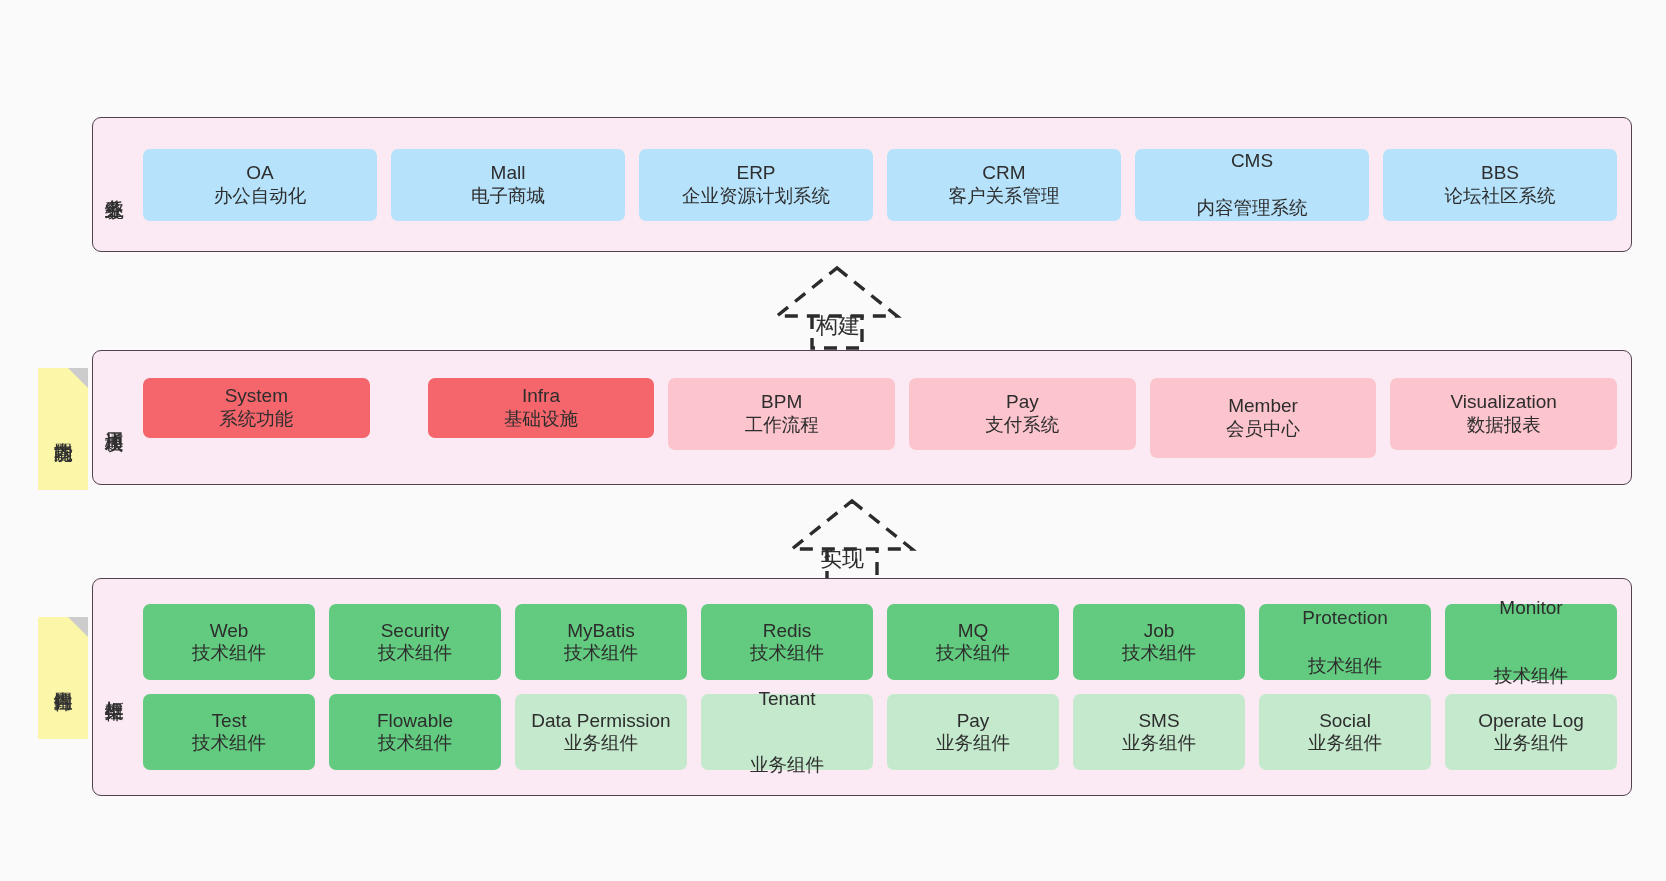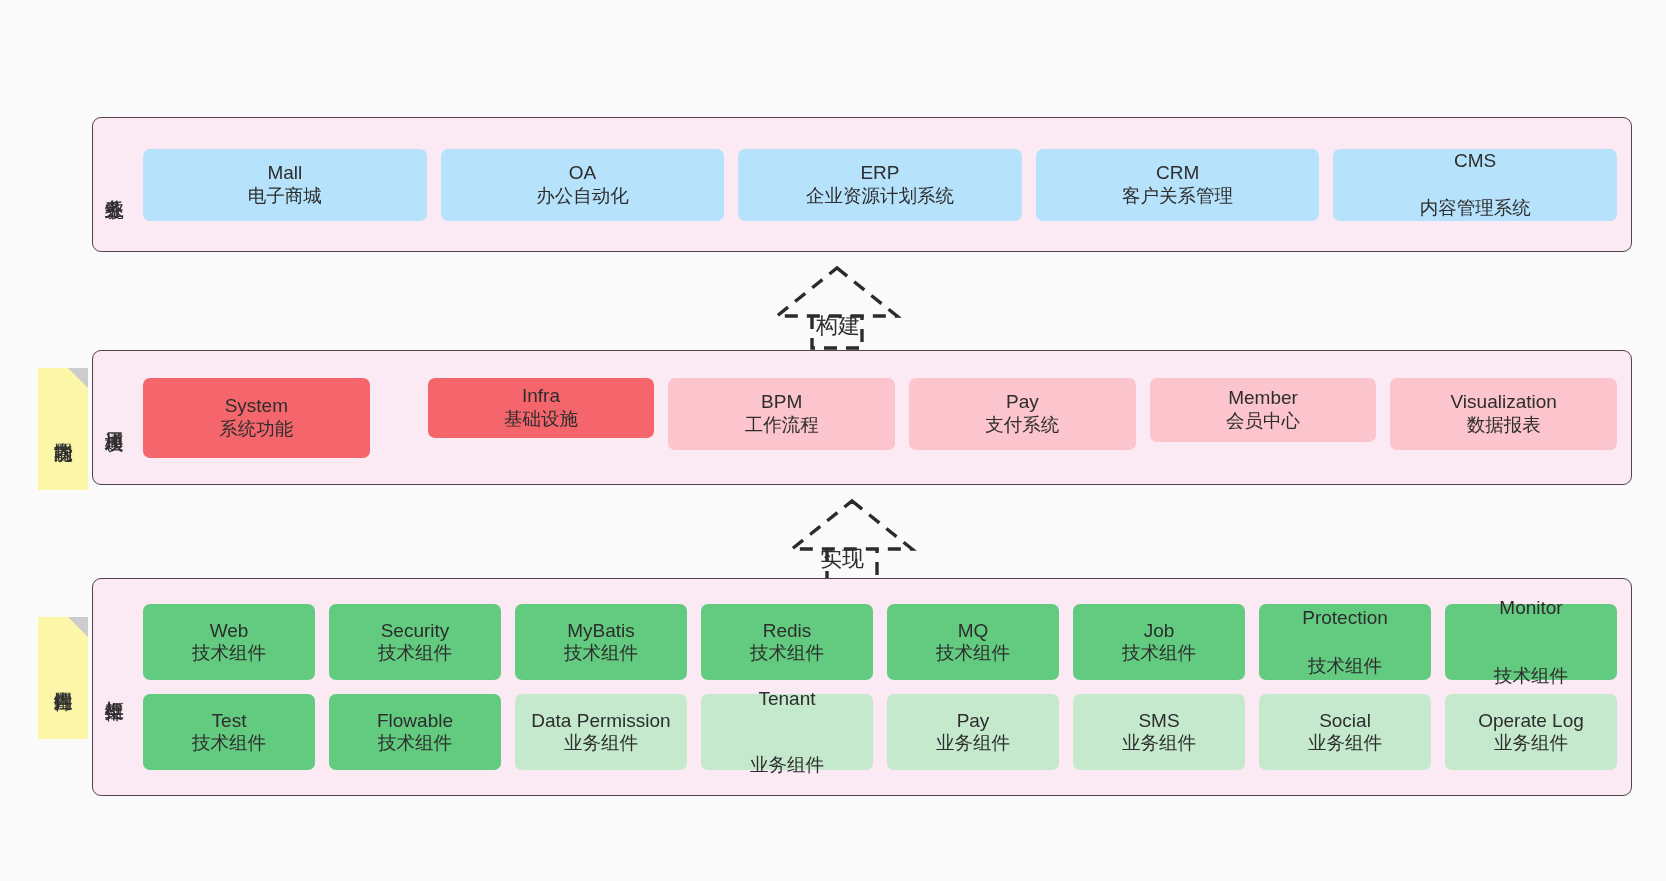--- a/index.html
+++ b/index.html
@@ -127,38 +127,42 @@
 </head>
 <body>
 
 <div class="canvas">
 
   <div class="band" style="left:92px; top:117px; width:1540px; height:135px;">
     <div class="band-title">业务系统</div>
     <div class="band-body">
       <div class="row">
         <div class="cell c-blue" style="height:72px;">
+          <span class="en">OA</span>
+          <span class="cn">办公自动化</span>
+        </div>
+        <div class="cell c-blue" style="height:72px;">
           <span class="en">Mall</span>
           <span class="cn">电子商城</span>
-        </div>
-        <div class="cell c-blue" style="height:72px;">
-          <span class="en">OA</span>
-          <span class="cn">办公自动化</span>
         </div>
         <div class="cell c-blue" style="height:72px;">
           <span class="en">ERP</span>
           <span class="cn">企业资源计划系统</span>
         </div>
         <div class="cell c-blue" style="height:72px;">
           <span class="en">CRM</span>
           <span class="cn">客户关系管理</span>
         </div>
         <div class="cell c-blue" style="height:72px;gap:24px;">
           <span class="en">CMS</span>
           <span class="cn">内容管理系统</span>
+        </div>
+        <div class="cell c-blue" style="height:72px;">
+          <span class="en">BBS</span>
+          <span class="cn">论坛社区系统</span>
         </div>
       </div>
     </div>
   </div>
 
   <div class="arrow" style="left:757px; top:262px; width:160px; height:88px;">
     <svg width="160" height="88" viewBox="0 0 160 88" fill="none">
 
       <path d="M 80 6 L 140 54 L 20 54 Z" stroke="#2b2b2b" stroke-width="3.4" fill="none" stroke-dasharray="13 9" stroke-linejoin="miter"></path>
 
@@ -169,37 +173,37 @@
 
   <div class="note" style="left:38px; top:368px; width:50px; height:122px;">
     <span class="fold"></span>
     <span class="notetext">内置功能</span>
   </div>
 
   <div class="band" style="left:92px; top:350px; width:1540px; height:135px;">
     <div class="band-title">通用模块</div>
     <div class="band-body">
       <div class="row">
-        <div class="cell c-red" style="height:80px;">
+        <div class="cell c-red" style="height:60px;">
           <span class="en">System</span>
           <span class="cn">系统功能</span>
         </div>
         <div class="cell c-red" style="height:60px;margin-left:44px;">
           <span class="en">Infra</span>
           <span class="cn">基础设施</span>
         </div>
         <div class="cell c-pink" style="height:72px;">
           <span class="en">BPM</span>
           <span class="cn">工作流程</span>
         </div>
         <div class="cell c-pink" style="height:72px;">
           <span class="en">Pay</span>
           <span class="cn">支付系统</span>
         </div>
-        <div class="cell c-pink" style="height:64px;">
+        <div class="cell c-pink" style="height:80px;">
           <span class="en">Member</span>
           <span class="cn">会员中心</span>
         </div>
         <div class="cell c-pink" style="height:72px;">
           <span class="en">Visualization</span>
           <span class="cn">数据报表</span>
         </div>
       </div>
     </div>
   </div>

